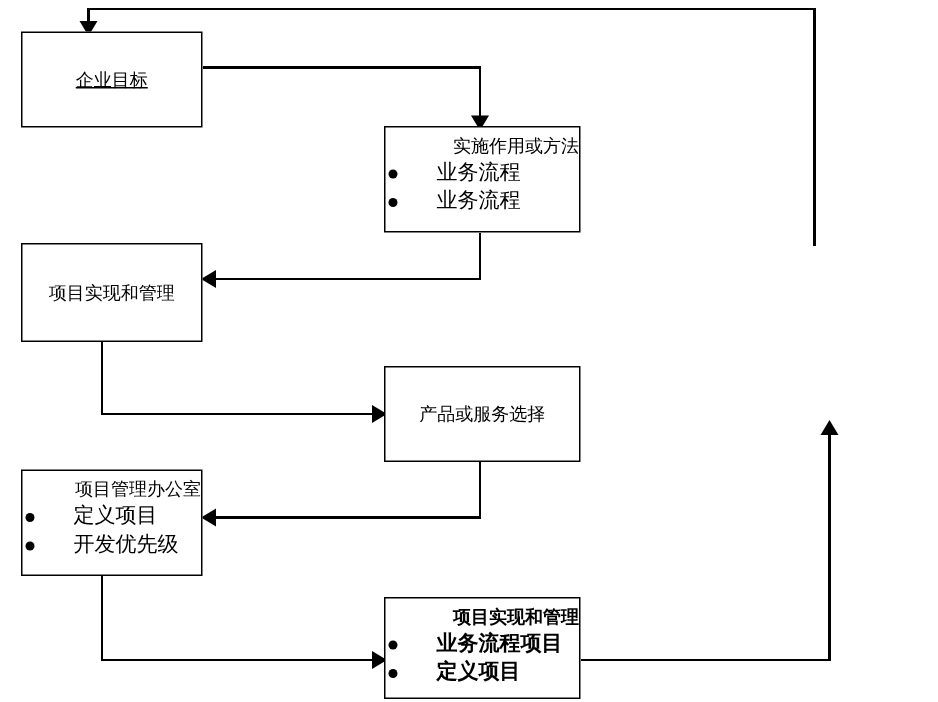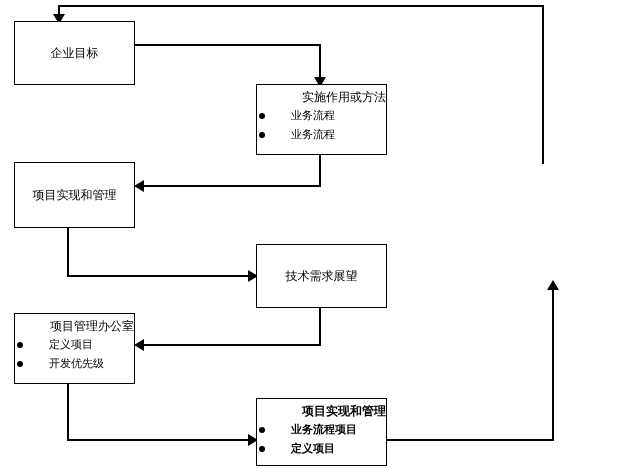--- a/index.html
+++ b/index.html
@@ -37,21 +37,21 @@
   .node.listed .node-title{
     padding-left:8px;
     text-align:right;
   }
   ul.blist{
     list-style:none;
     margin:1px 0 0 0;
     padding:0;
   }
   ul.blist li{
-    font-size:11px;
+    font-size:14px;
     line-height:19px;
     color:#000000;
     white-space:nowrap;
     padding-left:14px;
     position:relative;
   }
   ul.blist li .bullet{
     position:absolute;
     left:2px;
     top:50%;
@@ -92,21 +92,21 @@
       <polygon points="314,77 326,77 320,87"></polygon>
       <polygon points="144,180 144,192 134,186"></polygon>
       <polygon points="248,270 248,282 258,276"></polygon>
       <polygon points="144,339 144,351 134,345"></polygon>
       <polygon points="248,434 248,446 258,440"></polygon>
       <polygon points="547,290 559,290 553,280"></polygon>
       <polygon points="53,14 65,14 59,24"></polygon>
     </g>
   </svg>
 
-  <div class="node centered" style="left:14px;top:21px;width:121px;height:64px;">
+  <div class="node centered" style="left:14px;top:21px;width:121px;height:64px;text-decoration:underline;">
     <div class="node-title">企业目标</div>
   </div>
 
   <div class="node listed" style="left:256px;top:84px;width:131px;height:71px;">
     <div class="node-title">实施作用或方法</div>
     <ul class="blist">
       <li>
         <span class="bullet"></span>
         <span class="btext">业务流程</span>
       </li>
@@ -115,21 +115,21 @@
         <span class="btext">业务流程</span>
       </li>
     </ul>
   </div>
 
   <div class="node centered" style="left:14px;top:162px;width:121px;height:66px;">
     <div class="node-title">项目实现和管理</div>
   </div>
 
   <div class="node centered" style="left:256px;top:244px;width:131px;height:64px;">
-    <div class="node-title">技术需求展望</div>
+    <div class="node-title">产品或服务选择</div>
   </div>
 
   <div class="node listed" style="left:14px;top:313px;width:121px;height:71px;">
     <div class="node-title">项目管理办公室</div>
     <ul class="blist">
       <li>
         <span class="bullet"></span>
         <span class="btext">定义项目</span>
       </li>
       <li>

